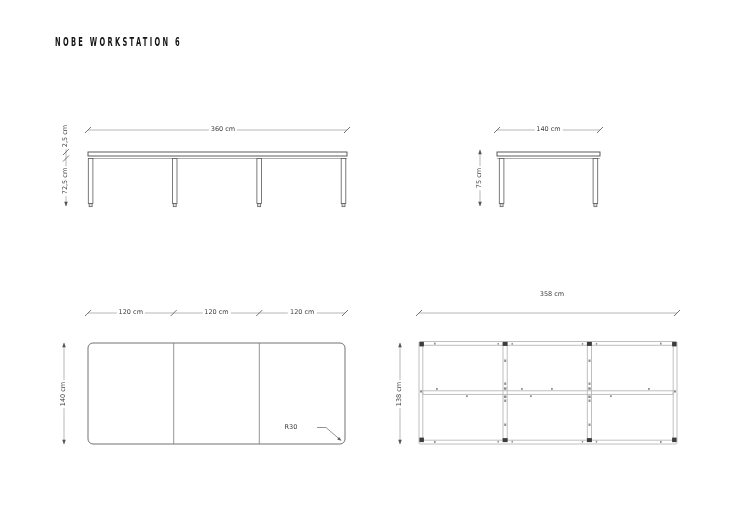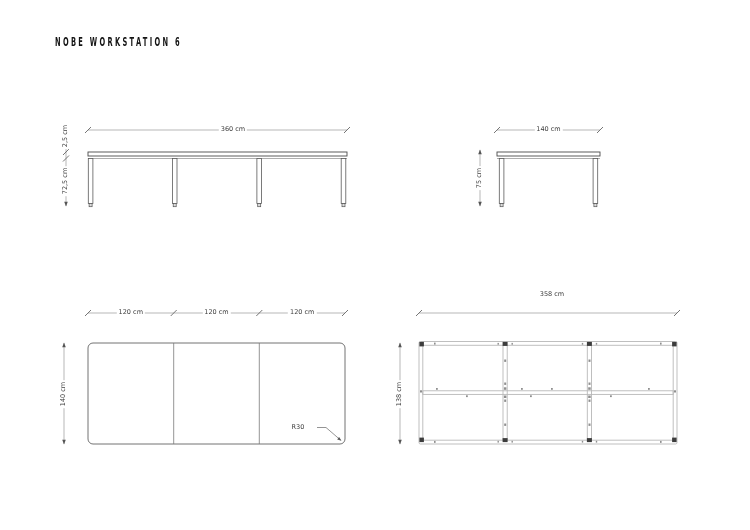--- a/index.html
+++ b/index.html
@@ -169,29 +169,29 @@
         <rect x="420" y="390.3" width="2" height="2.2"></rect>
         <rect x="674" y="390.3" width="2" height="2.2"></rect>
         <rect x="503.9" y="387.3" width="2.5" height="2.5"></rect>
         <rect x="503.9" y="395.5" width="2.5" height="2.5"></rect>
         <rect x="588.2" y="387.3" width="2.5" height="2.5"></rect>
         <rect x="588.2" y="395.5" width="2.5" height="2.5"></rect>
       </g>
     </g>
   </svg>
 
-  <span class="dim-label" style="left:233px;top:130px">360 cm</span>
+  <span class="dim-label" style="left:223px;top:130px">360 cm</span>
   <span class="dim-label rot" style="left:66px;top:136px">2,5 cm</span>
   <span class="dim-label rot" style="left:66px;top:181px">72,5 cm</span>
 
   <span class="dim-label" style="left:548.5px;top:130px">140 cm</span>
   <span class="dim-label rot" style="left:480px;top:178px">75 cm</span>
 
   <span class="dim-label" style="left:130.8px;top:313px">120 cm</span>
   <span class="dim-label" style="left:216.5px;top:313px">120 cm</span>
   <span class="dim-label" style="left:302.2px;top:313px">120 cm</span>
   <span class="dim-label rot" style="left:64px;top:393.5px">140 cm</span>
-  <span class="dim-label" style="left:298px;top:427.5px">R30</span>
+  <span class="dim-label" style="left:291px;top:427.5px">R30</span>
 
   <span class="dim-label" style="left:552px;top:295px">358 cm</span>
   <span class="dim-label rot" style="left:400px;top:393.5px">138 cm</span>
 
 </div>
 
 </body></html>

